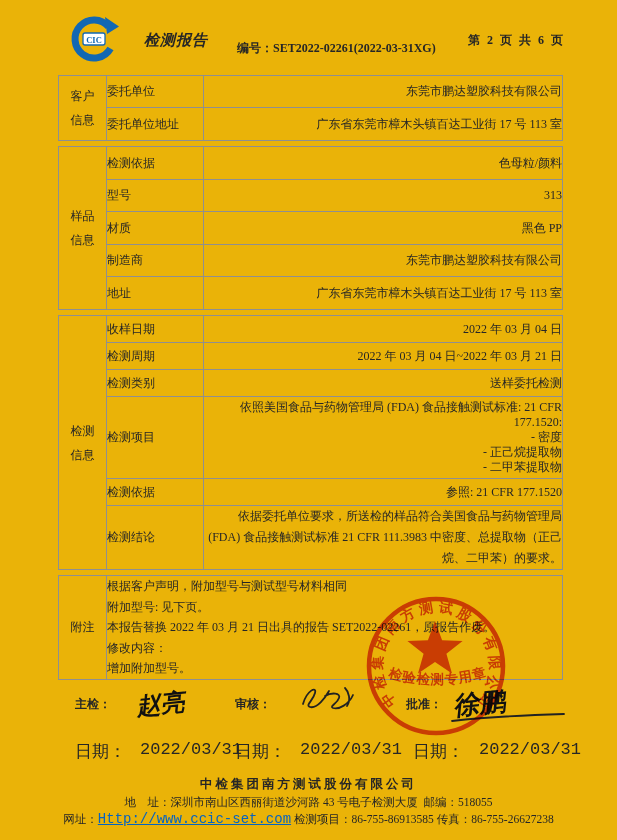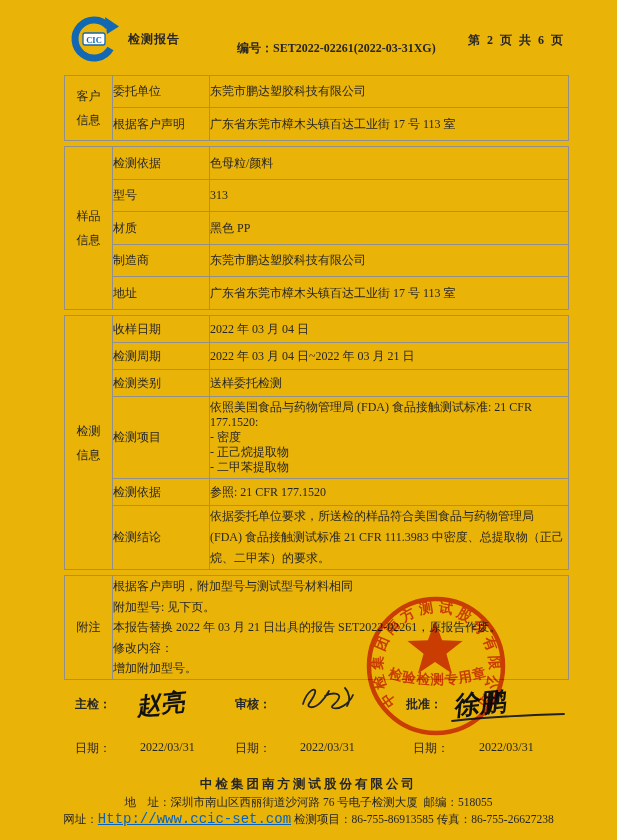--- a/index.html
+++ b/index.html
@@ -1,37 +1,37 @@
 <!DOCTYPE html>
 <html><head>
 <meta charset="utf-8">
 <style>
   html,body{margin:0;padding:0;background:#fff;}
   .page{position:relative;width:617px;height:840px;background:#eab308;overflow:hidden;
         font-family:"Liberation Serif","DejaVu Serif",serif;color:#262626;}
   
-  .hdr-title{position:absolute;left:128px;top:31px;font-size:12px;font-weight:bold;letter-spacing:1px;}
+  .hdr-title{position:absolute;left:144px;top:31px;font-size:15px;font-weight:bold;letter-spacing:1px;font-style:italic;}
   .hdr-no{position:absolute;left:237px;top:40px;font-size:12px;font-weight:bold;}
   .hdr-page{position:absolute;left:468px;top:32px;font-size:12px;font-weight:bold;letter-spacing:2px;}
   .logo{position:absolute;left:62px;top:14px;}
   
-  .tables{position:absolute;left:64px;top:75px;width:505px;}
+  .tables{position:absolute;left:58px;top:75px;width:505px;}
   table.sec{border-collapse:collapse;width:505px;table-layout:fixed;font-size:12px;margin-bottom:5px;}
   table.sec td{border:1px solid #8f8f8f;padding:0;vertical-align:middle;}
   td.sec-title{width:47px;text-align:center;line-height:24px;font-size:12px;}
   td.lbl{width:96px;padding-left:12px;}
-  td.val{padding-left:13px;padding-right:12px;line-height:21px;}
+  td.val{padding-left:13px;padding-right:12px;line-height:21px;text-align:right;}
   td.val .vline{line-height:15px;}
   tr.r32{height:32px;} tr.r33{height:33px;} tr.r27{height:27px;}
   tr.r82{height:82px;} tr.r55{height:55px;}
   td.remark-cell{padding:6px 12px 8px 15px;vertical-align:top;line-height:20.5px;}
   
   .signoff{position:absolute;left:0;top:0;width:617px;height:724px;pointer-events:none;}
   .so{position:absolute;font-size:12px;font-weight:bold;}
-  .so-date{position:absolute;font-size:12px;}
+  .so-date{position:absolute;font-size:17px;font-family:Liberation Mono, monospace;}
   .sig-name{position:absolute;font-family:"DejaVu Serif",serif;color:#111;
             font-weight:bold;transform:rotate(-6deg) skewX(-12deg);}
   .sig-svg{position:absolute;}
   
   .stamp{position:absolute;left:356px;top:586px;mix-blend-mode:multiply;opacity:.92;}
   
   .footer{position:absolute;left:0;width:617px;text-align:center;}
   .f-company{top:776px;font-size:12.5px;font-weight:bold;letter-spacing:3px;}
   .f-line1{top:795px;font-size:11.5px;}
   .f-line2{top:811px;font-size:11.5px;}
@@ -58,21 +58,21 @@
       <tbody>
           <tr class="r32">
         <td class="sec-title" rowspan="2">
           <div>客户</div>
           <div>信息</div>
         </td>
         <td class="lbl">委托单位</td>
         <td class="val">东莞市鹏达塑胶科技有限公司</td>
       </tr>
       <tr class="r33">
-        <td class="lbl">根据客户声明</td>
+        <td class="lbl">委托单位地址</td>
         <td class="val">广东省东莞市樟木头镇百达工业街 17 号 113 室</td>
       </tr>
     </tbody>
       </table>
 
     <table class="sec">
       <tbody>
           <tr class="r33">
         <td class="sec-title" rowspan="5">
           <div>样品</div>
@@ -187,21 +187,21 @@
     <text font-size="14" font-weight="bold" fill="#d84740" font-family="Liberation Serif, DejaVu Serif, serif">
       <textPath href="#ringPath" startOffset="2" textLength="250">中检集团南方测试股份有限公司</textPath>
     </text>
     <text font-size="13.5" font-weight="bold" fill="#d84740" font-family="Liberation Serif, DejaVu Serif, serif">
       <textPath href="#botPath" startOffset="4" textLength="100">检验检测专用章</textPath>
     </text>
   </svg>
 
   <div class="footer f-company">中检集团南方测试股份有限公司</div>
   <div class="footer f-line1">
-    <span>地　址：</span><span>深圳市南山区西丽街道沙河路 76 号电子检测大厦</span>&nbsp;&nbsp;<span>邮编：</span><span>518055</span>
+    <span>地　址：</span><span>深圳市南山区西丽街道沙河路 43 号电子检测大厦</span>&nbsp;&nbsp;<span>邮编：</span><span>518055</span>
   </div>
   <div class="footer f-line2">
     <span>网址：</span><a class="f-link" href="#">Http://www.ccic-set.com</a>
     <span>检测项目：</span><span>86-755-86913585</span>
     <span>传真：</span><span>86-755-26627238</span>
   </div>
 
 </div>
 
 </body></html>

